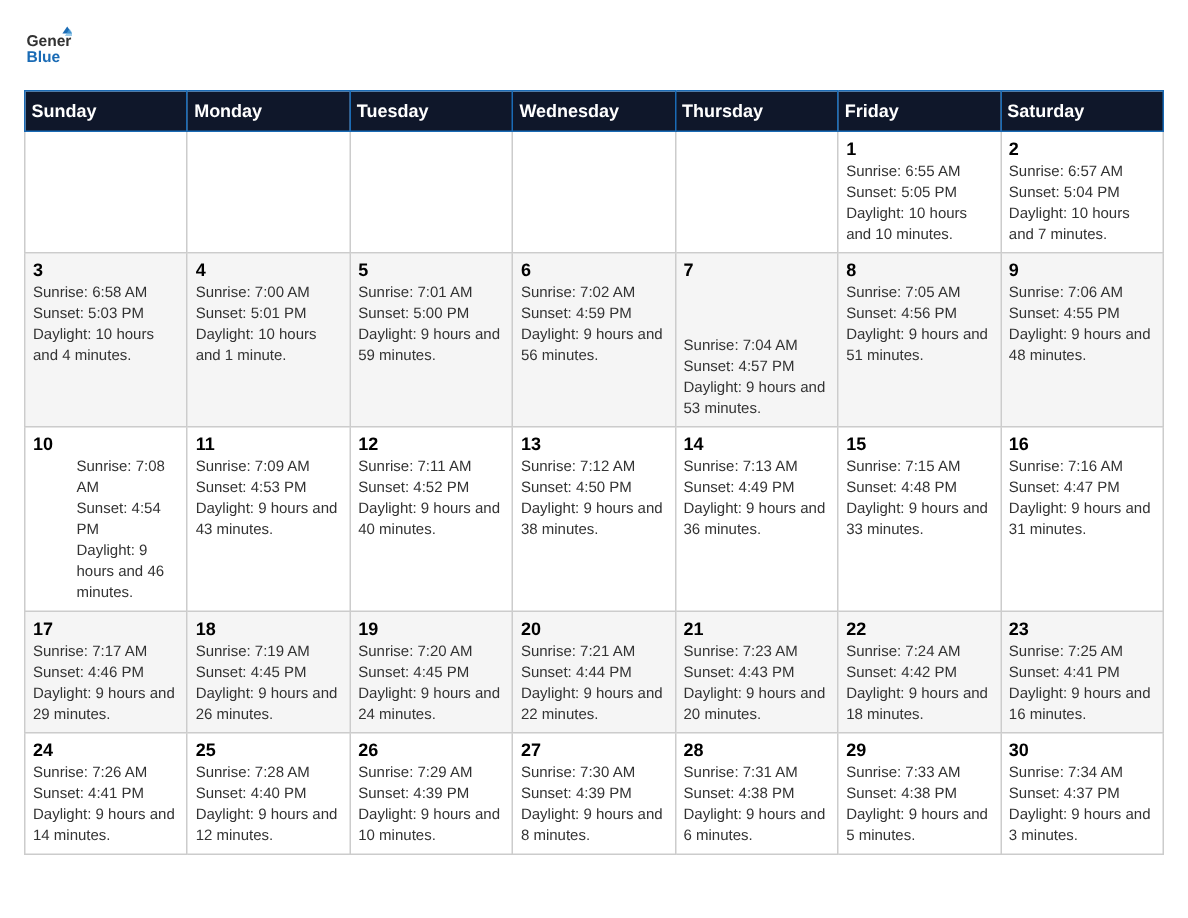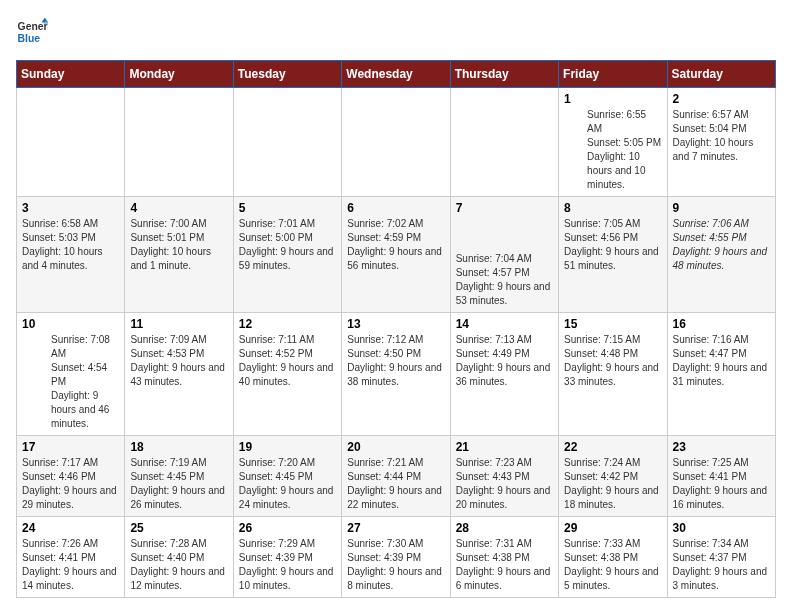--- a/index.html
+++ b/index.html
@@ -36,21 +36,21 @@
     .location-subtitle {
       font-size: 14px;
       color: #555;
     }
     .calendar-table {
       width: 100%;
       border-collapse: collapse;
       font-size: 11px;
     }
     .calendar-table th {
-      background: #7f1d1d;
+      background: #0f172a;
       color: #fff;
       padding: 6px 4px;
       text-align: left;
       font-size: 12px;
       font-weight: bold;
       border: 1px solid #1a6bb5;
       margin-left: 48px;
     }
     .calendar-table td {
       border: 1px solid #ccc;
@@ -110,21 +110,21 @@
   </thead>
   <tbody id="calendar-body">
   <tr>
         <td class="empty-cell"></td>
         <td class="empty-cell"></td>
         <td class="empty-cell"></td>
         <td class="empty-cell"></td>
         <td class="empty-cell"></td>
         <td>
           <span class="day-number">1</span>
-          <div class="day-info" style="white-space: pre-line; margin-left: 23px;">Sunrise: 6:55 AM
+          <div class="day-info" style="white-space: pre-line;">Sunrise: 6:55 AM
 Sunset: 5:05 PM
 Daylight: 10 hours and 10 minutes.</div>
         </td>
         <td>
           <span class="day-number">2</span>
           <div class="day-info" style="white-space: pre-line;">Sunrise: 6:57 AM
 Sunset: 5:04 PM
 Daylight: 10 hours and 7 minutes.</div>
         </td>
       </tr>
@@ -160,21 +160,21 @@
 Daylight: 9 hours and 53 minutes.</div>
         </td>
         <td>
           <span class="day-number">8</span>
           <div class="day-info" style="white-space: pre-line;">Sunrise: 7:05 AM
 Sunset: 4:56 PM
 Daylight: 9 hours and 51 minutes.</div>
         </td>
         <td>
           <span class="day-number">9</span>
-          <div class="day-info" style="white-space: pre-line; font-style: italic;">Sunrise: 7:06 AM
+          <div class="day-info" style="white-space: pre-line;">Sunrise: 7:06 AM
 Sunset: 4:55 PM
 Daylight: 9 hours and 48 minutes.</div>
         </td>
       </tr>
       <tr>
         <td>
           <span class="day-number">10</span>
           <div class="day-info" style="white-space: pre-line; margin-left: 29px;">Sunrise: 7:08 AM
 Sunset: 4:54 PM
 Daylight: 9 hours and 46 minutes.</div>

